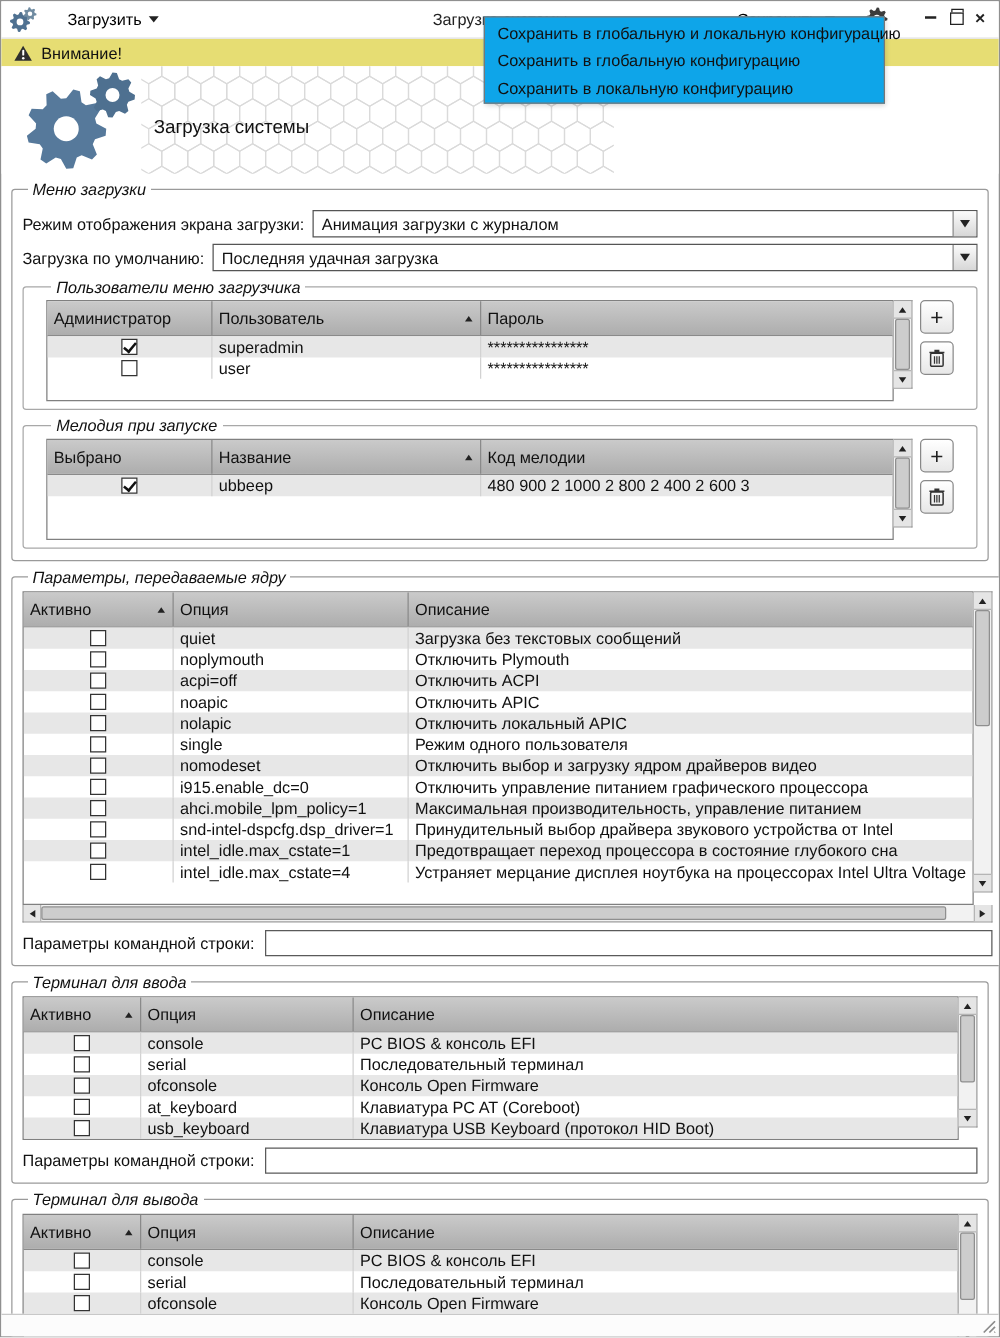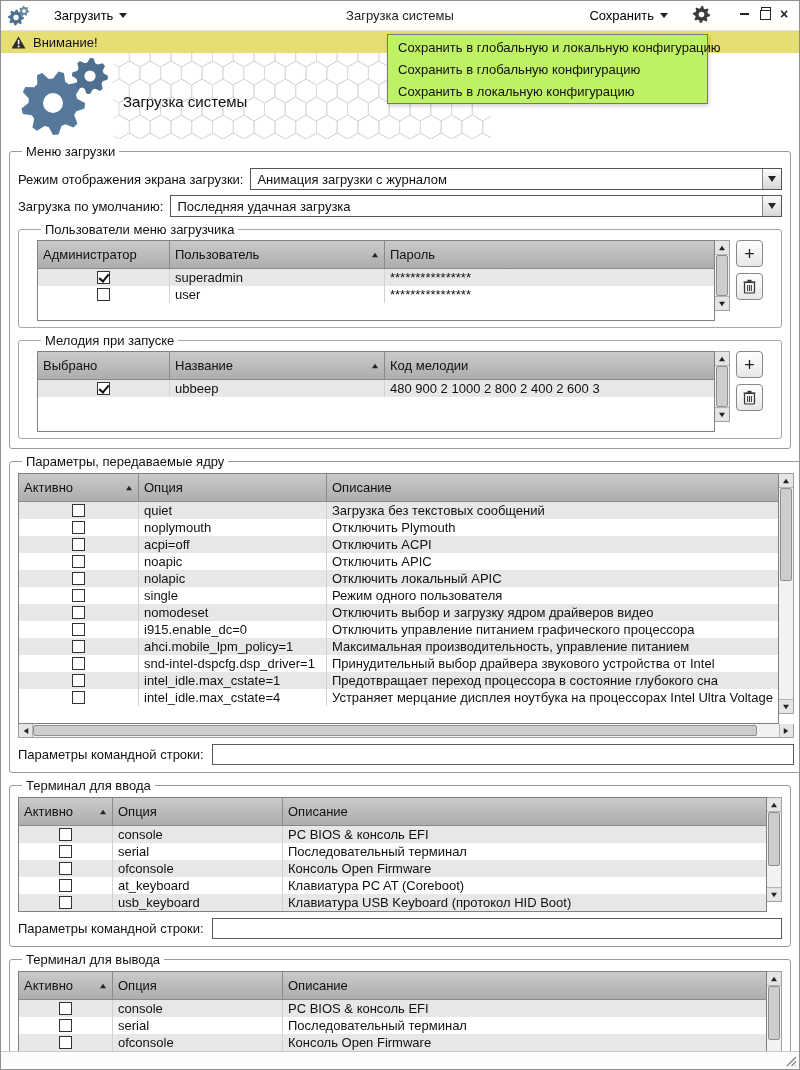--- a/index.html
+++ b/index.html
@@ -25,27 +25,27 @@
   
   .warnbar { height:22px; background:#e6dd73; display:flex; align-items:center; gap:7px; padding:0 10px; }
 
   
   .pg-header { position:relative; height:86px; background:#fff; overflow:hidden; }
   .hexbg { position:absolute; left:112px; top:0; }
   .logo-svg { position:absolute; left:16px; top:4px; }
   .header-title { position:absolute; left:122px; top:40px; font-size:15px; color:#111; z-index:2; }
 
   
-  .save-menu { position:absolute; top:33px; left:386px; width:321px; background:#bef264; border:1px solid #777; z-index:50; box-shadow:1px 2px 4px rgba(0,0,0,0.18); padding:1px 0; }
+  .save-menu { position:absolute; top:12px; left:386px; width:321px; background:#0ea5e9; border:1px solid #777; z-index:50; box-shadow:1px 2px 4px rgba(0,0,0,0.18); padding:1px 0; }
   .menu-item { height:22px; display:flex; align-items:center; padding:0 10px; cursor:pointer; white-space:nowrap; }
 
   
   fieldset.fs { border:1px solid #9a9a9a; border-radius:3px; margin:5px 8px; padding:4px 8px 7px; background:#fff; }
   fieldset.sub { border:1px solid #a8a8a8; border-radius:3px; margin:5px 0 2px; padding:3px 18px 6px; }
-  legend { padding:0 4px; margin-left:4px; font-size:13px; color:#111; }
+  legend { padding:0 4px; margin-left:4px; font-size:13px; color:#111;font-style:italic; }
 
   .form-row { display:flex; align-items:center; gap:7px; margin:5px 0; }
   .cmd-row { display:flex; align-items:center; gap:8px; margin-top:6px; }
   .cmd-input { flex:1; height:21px; border:1px solid #5a5a5a; background:#fff; font:inherit; padding:0 4px; min-width:0; }
 
   
   .cb { display:inline-block; width:13px; height:13px; border:1px solid #333; background:#fff; position:relative; flex:none; cursor:pointer; }
   .cb.checked::after { content:""; position:absolute; left:3px; top:0px; width:4px; height:8px; border:solid #111; border-width:0 2px 2px 0; transform:rotate(40deg); }
 
   

